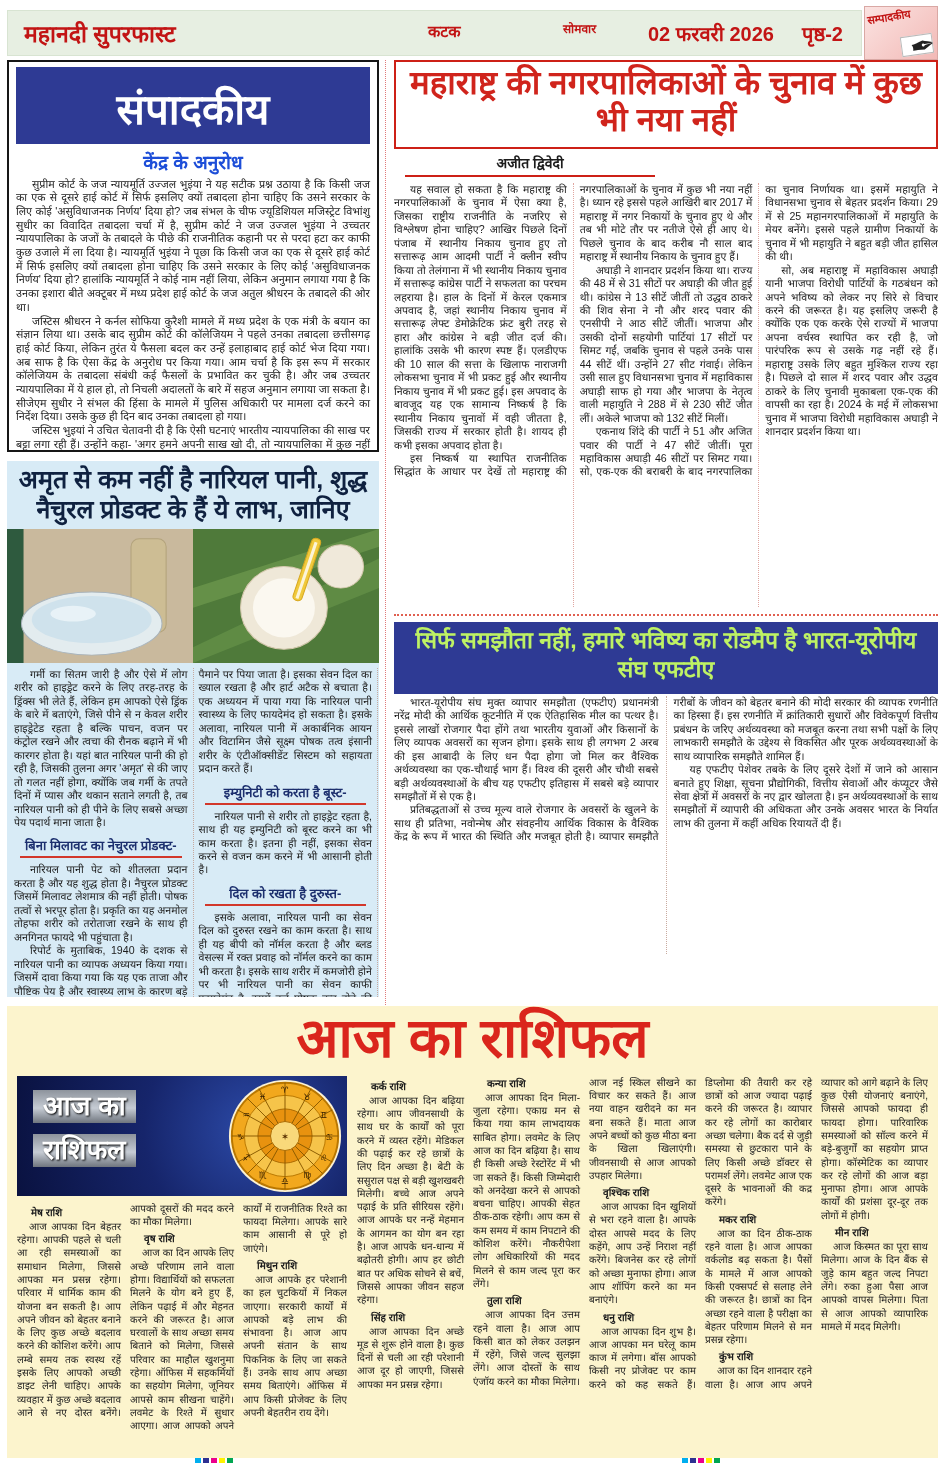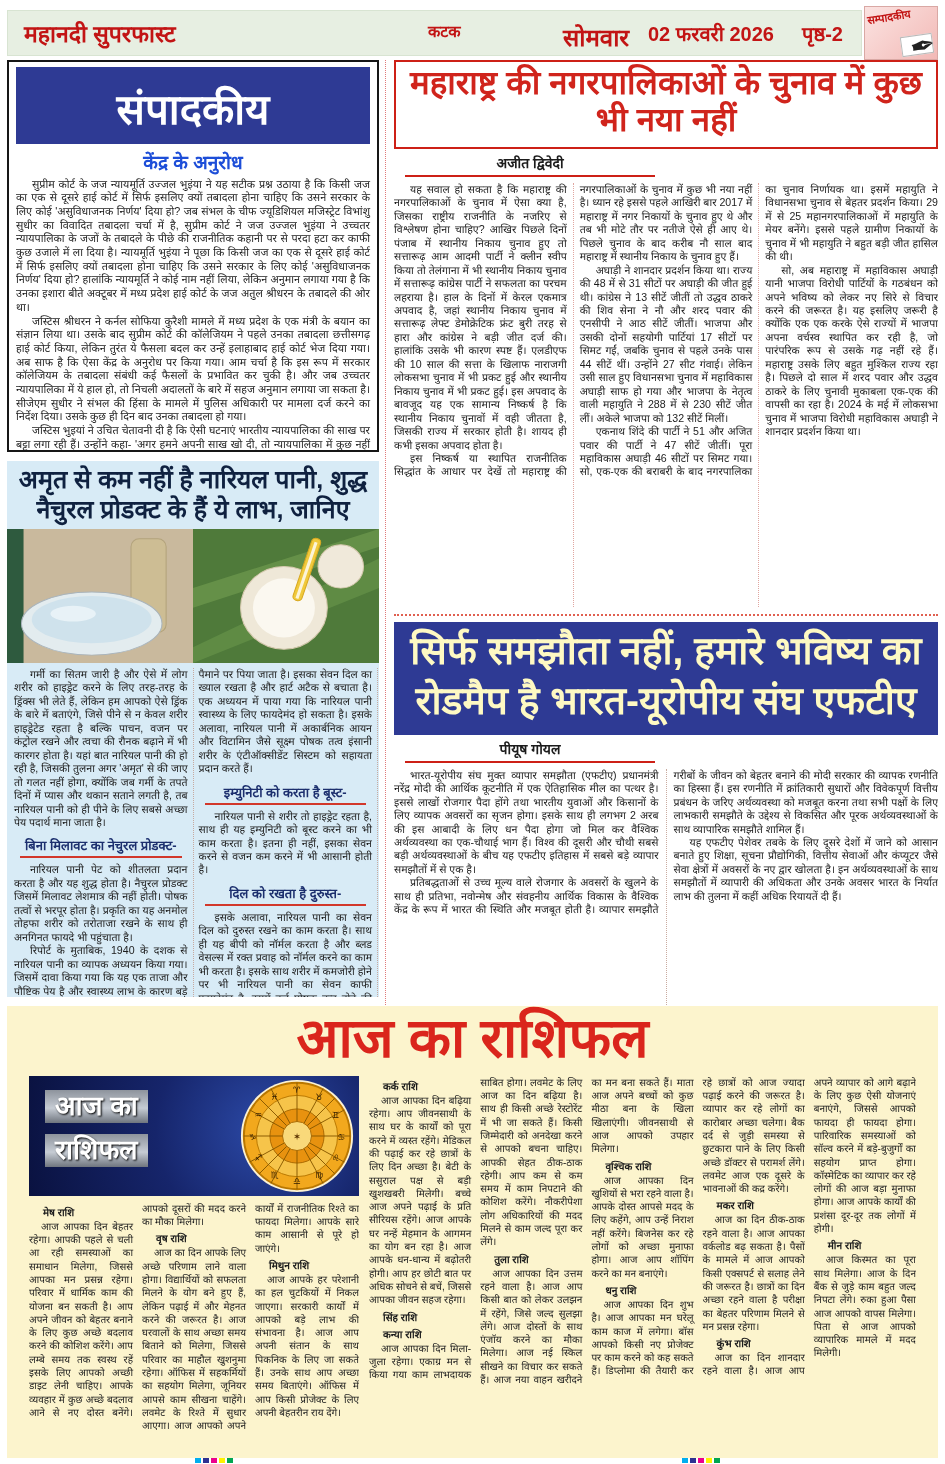--- a/index.html
+++ b/index.html
@@ -13,21 +13,21 @@
 
   
   .masthead{position:relative;height:50px;margin-bottom:4px;}
   .mastbar{
     position:absolute;left:0;top:4px;right:76px;height:44px;
     background:#e7efe2;border:1px solid #d8e4d2;
   }
   .mastbar span{position:absolute;top:9px;font-weight:bold;color:#c21414;}
   .m-paper{left:16px;font-size:23px;top:6px !important;}
   .m-city{left:420px;font-size:16px;}
-  .m-day{left:555px;font-size:24px;}
+  .m-day{left:555px;font-size:12px;}
   .m-date{left:640px;font-size:20px;}
   .m-page{right:18px;font-size:20px;}
   .mastlogo{
     position:absolute;right:0;top:0;width:72px;height:52px;
     background:linear-gradient(135deg,#fbe3e1,#f2b9b6);
     border:1px solid #d9a8a4;overflow:hidden;
   }
   .mastlogo .logotxt{
     position:absolute;left:2px;top:2px;font-size:11px;font-weight:bold;
     color:#c21414;transform:rotate(-9deg);
@@ -57,25 +57,25 @@
 
   
   .mhbox{border:2px solid #cd2016;padding:1px 5px;}
   .mhhead{color:#d0241c;font-weight:bold;font-size:33px;text-align:center;line-height:1.12;padding:2px 0 7px;}
   .byline{width:46%;text-align:center;font-weight:bold;font-size:14px;border-bottom:2px solid #cd2016;padding-bottom:3px;margin:4px 0 6px 2%;}
   .mhbody{column-count:3;column-gap:13px;column-rule:1px dotted #e0a6a0;height:424px;overflow:hidden;}
 
   .redsep{border-top:2px dotted #e06050;margin:7px 0 6px;}
 
   
-  .ftabanner{background:#2e3a94;color:#fef9c3;font-weight:bold;font-size:39px;line-height:1.28;text-align:center;padding:4px 14px 9px;}
+  .ftabanner{background:#2e3a94;color:#bef264;font-weight:bold;font-size:23px;line-height:1.28;text-align:center;padding:4px 14px 9px;}
   .ftabody{column-count:2;column-gap:15px;column-rule:1px dotted #c9aba0;height:258px;overflow:hidden;margin-top:2px;}
 
   
-  .horo{position:absolute;left:7px;right:7px;bottom:6px;top:1006px;background:#fcf4cd;padding:2px 22px 12px;box-sizing:border-box;overflow:hidden;}
+  .horo{position:absolute;left:7px;right:7px;bottom:6px;top:1006px;background:#fcf4cd;padding:2px 10px 12px;box-sizing:border-box;overflow:hidden;}
   .horotitle{color:#da251c;font-weight:bold;font-size:55px;text-align:center;line-height:1.05;margin:2px 0 8px;}
   .hororow{display:flex;gap:10px;height:368px;overflow:hidden;}
   .horoleft{width:330px;flex:none;display:flex;flex-direction:column;}
   .horoimg{height:120px;position:relative;background:radial-gradient(circle at 72% 45%,#2c4aa8 0%,#16256b 45%,#0a1240 100%);overflow:hidden;flex:none;}
   .hchip{position:absolute;left:16px;font-weight:bold;color:#fff;font-size:27px;line-height:1;padding:3px 10px;background:linear-gradient(180deg,#8d939c 0%,#c6ccd4 55%,#6f757e 100%);text-shadow:1px 1px 2px #000;}
   .hchip.l1{top:14px;}
   .hchip.l2{top:58px;}
   .wheel{position:absolute;right:4px;top:2px;width:116px;height:116px;}
   .horolefttext{flex:1;margin-top:6px;column-count:3;column-gap:9px;overflow:hidden;}
   .hororight{flex:1;column-count:5;column-gap:9px;overflow:hidden;min-width:0;}
@@ -168,21 +168,20 @@
           <p>अघाड़ी ने शानदार प्रदर्शन किया था। राज्य की 48 में से 31 सीटों पर अघाड़ी की जीत हुई थी। कांग्रेस ने 13 सीटें जीतीं तो उद्धव ठाकरे की शिव सेना ने नौ और शरद पवार की एनसीपी ने आठ सीटें जीतीं। भाजपा और उसकी दोनों सहयोगी पार्टियां 17 सीटों पर सिमट गईं, जबकि चुनाव से पहले उनके पास 44 सीटें थीं। उन्होंने 27 सीट गंवाई। लेकिन उसी साल हुए विधानसभा चुनाव में महाविकास अघाड़ी साफ हो गया और भाजपा के नेतृत्व वाली महायुति ने 288 में से 230 सीटें जीत लीं। अकेले भाजपा को 132 सीटें मिलीं।</p>
           <p>एकनाथ शिंदे की पार्टी ने 51 और अजित पवार की पार्टी ने 47 सीटें जीतीं। पूरा महाविकास अघाड़ी 46 सीटों पर सिमट गया। सो, एक-एक की बराबरी के बाद नगरपालिका का चुनाव निर्णायक था। इसमें महायुति ने विधानसभा चुनाव से बेहतर प्रदर्शन किया। 29 में से 25 महानगरपालिकाओं में महायुति के मेयर बनेंगे। इससे पहले ग्रामीण निकायों के चुनाव में भी महायुति ने बहुत बड़ी जीत हासिल की थी।</p>
           <p>सो, अब महाराष्ट्र में महाविकास अघाड़ी यानी भाजपा विरोधी पार्टियों के गठबंधन को अपने भविष्य को लेकर नए सिरे से विचार करने की जरूरत है। यह इसलिए जरूरी है क्योंकि एक एक करके ऐसे राज्यों में भाजपा अपना वर्चस्व स्थापित कर रही है, जो पारंपरिक रूप से उसके गढ़ नहीं रहे हैं। महाराष्ट्र उसके लिए बहुत मुश्किल राज्य रहा है। पिछले दो साल में शरद पवार और उद्धव ठाकरे के लिए चुनावी मुकाबला एक-एक की वापसी का रहा है। 2024 के मई में लोकसभा चुनाव में भाजपा विरोधी महाविकास अघाड़ी ने शानदार प्रदर्शन किया था।</p>
         </div>
       </div>
 
       <div class="redsep"></div>
 
       <div>
         <div class="ftabanner">सिर्फ समझौता नहीं, हमारे भविष्य का रोडमैप है भारत-यूरोपीय संघ एफटीए</div>
-        <div class="byline">पीयूष गोयल</div>
         <div class="ftabody bodytext">
           <p>भारत-यूरोपीय संघ मुक्त व्यापार समझौता (एफटीए) प्रधानमंत्री नरेंद्र मोदी की आर्थिक कूटनीति में एक ऐतिहासिक मील का पत्थर है। इससे लाखों रोजगार पैदा होंगे तथा भारतीय युवाओं और किसानों के लिए व्यापक अवसरों का सृजन होगा। इसके साथ ही लगभग 2 अरब की इस आबादी के लिए धन पैदा होगा जो मिल कर वैश्विक अर्थव्यवस्था का एक-चौथाई भाग हैं। विश्व की दूसरी और चौथी सबसे बड़ी अर्थव्यवस्थाओं के बीच यह एफटीए इतिहास में सबसे बड़े व्यापार समझौतों में से एक है।</p>
           <p>प्रतिबद्धताओं से उच्च मूल्य वाले रोजगार के अवसरों के खुलने के साथ ही प्रतिभा, नवोन्मेष और संवहनीय आर्थिक विकास के वैश्विक केंद्र के रूप में भारत की स्थिति और मजबूत होती है। व्यापार समझौते गरीबों के जीवन को बेहतर बनाने की मोदी सरकार की व्यापक रणनीति का हिस्सा हैं। इस रणनीति में क्रांतिकारी सुधारों और विवेकपूर्ण वित्तीय प्रबंधन के जरिए अर्थव्यवस्था को मजबूत करना तथा सभी पक्षों के लिए लाभकारी समझौते के उद्देश्य से विकसित और पूरक अर्थव्यवस्थाओं के साथ व्यापारिक समझौते शामिल हैं।</p>
           <p>यह एफटीए पेशेवर तबके के लिए दूसरे देशों में जाने को आसान बनाते हुए शिक्षा, सूचना प्रौद्योगिकी, वित्तीय सेवाओं और कंप्यूटर जैसे सेवा क्षेत्रों में अवसरों के नए द्वार खोलता है। इन अर्थव्यवस्थाओं के साथ समझौतों में व्यापारी की अधिकता और उनके अवसर भारत के निर्यात लाभ की तुलना में कहीं अधिक रियायतें दी हैं।</p>
         </div>
       </div>
     </div>
   </div>
 
   <div class="horo">
@@ -233,20 +232,21 @@
           <p class="etext">आज का दिन आपके लिए अच्छे परिणाम लाने वाला होगा। विद्यार्थियों को सफलता मिलने के योग बने हुए हैं, लेकिन पढ़ाई में और मेहनत करने की जरूरत है। आज घरवालों के साथ अच्छा समय बिताने को मिलेगा, जिससे परिवार का माहौल खुशनुमा रहेगा। ऑफिस में सहकर्मियों का सहयोग मिलेगा, जूनियर आपसे काम सीखना चाहेंगे। लवमेट के रिश्ते में सुधार आएगा। आज आपको अपने कार्यों में राजनीतिक रिश्ते का फायदा मिलेगा। आपके सारे काम आसानी से पूरे हो जाएंगे।</p>
           <span class="sign">मिथुन राशि</span>
           <p class="etext">आज आपके हर परेशानी का हल चुटकियों में निकल जाएगा। सरकारी कार्यों में आपको बड़े लाभ की संभावना है। आज आप अपनी संतान के साथ पिकनिक के लिए जा सकते हैं। उनके साथ आप अच्छा समय बिताएंगे। ऑफिस में आप किसी प्रोजेक्ट के लिए अपनी बेहतरीन राय देंगे।</p>
         </div>
       </div>
 
       <div class="hororight">
         <span class="sign">कर्क राशि</span>
         <p class="etext">आज आपका दिन बढ़िया रहेगा। आप जीवनसाथी के साथ घर के कार्यों को पूरा करने में व्यस्त रहेंगे। मेडिकल की पढ़ाई कर रहे छात्रों के लिए दिन अच्छा है। बेटी के ससुराल पक्ष से बड़ी खुशखबरी मिलेगी। बच्चे आज अपने पढ़ाई के प्रति सीरियस रहेंगे। आज आपके घर नन्हें मेहमान के आगमन का योग बन रहा है। आज आपके धन-धान्य में बढ़ोतरी होगी। आप हर छोटी बात पर अधिक सोचने से बचें, जिससे आपका जीवन सहज रहेगा।</p>
         <span class="sign">सिंह राशि</span>
+        <p class="etext">आज आपका दिन अच्छे मूड से शुरू होने वाला है। कुछ दिनों से चली आ रही परेशानी आज दूर हो जाएगी, जिससे आपका मन प्रसन्न रहेगा।</p>
         <span class="sign">कन्या राशि</span>
         <p class="etext">आज आपका दिन मिला-जुला रहेगा। एकाग्र मन से किया गया काम लाभदायक साबित होगा। लवमेट के लिए आज का दिन बढ़िया है। साथ ही किसी अच्छे रेस्टोरेंट में भी जा सकते हैं। किसी जिम्मेदारी को अनदेखा करने से आपको बचना चाहिए। आपकी सेहत ठीक-ठाक रहेगी। आप कम से कम समय में काम निपटाने की कोशिश करेंगे। नौकरीपेशा लोग अधिकारियों की मदद मिलने से काम जल्द पूरा कर लेंगे।</p>
         <span class="sign">तुला राशि</span>
         <p class="etext">आज आपका दिन उत्तम रहने वाला है। आज आप किसी बात को लेकर उलझन में रहेंगे, जिसे जल्द सुलझा लेंगे। आज दोस्तों के साथ एंजॉय करने का मौका मिलेगा। आज नई स्किल सीखने का विचार कर सकते हैं। आज नया वाहन खरीदने का मन बना सकते हैं। माता आज अपने बच्चों को कुछ मीठा बना के खिला खिलाएंगी। जीवनसाथी से आज आपको उपहार मिलेगा।</p>
         <span class="sign">वृश्चिक राशि</span>
         <p class="etext">आज आपका दिन खुशियों से भरा रहने वाला है। आपके दोस्त आपसे मदद के लिए कहेंगे, आप उन्हें निराश नहीं करेंगे। बिजनेस कर रहे लोगों को अच्छा मुनाफा होगा। आज आप शॉपिंग करने का मन बनाएंगे।</p>
         <span class="sign">धनु राशि</span>
         <p class="etext">आज आपका दिन शुभ है। आज आपका मन घरेलू काम काज में लगेगा। बॉस आपको किसी नए प्रोजेक्ट पर काम करने को कह सकते हैं। डिप्लोमा की तैयारी कर रहे छात्रों को आज ज्यादा पढ़ाई करने की जरूरत है। व्यापार कर रहे लोगों का कारोबार अच्छा चलेगा। बैक दर्द से जुड़ी समस्या से छुटकारा पाने के लिए किसी अच्छे डॉक्टर से परामर्श लेंगे। लवमेट आज एक दूसरे के भावनाओं की कद्र करेंगे।</p>
         <span class="sign">मकर राशि</span>
         <p class="etext">आज का दिन ठीक-ठाक रहने वाला है। आज आपका वर्कलोड बढ़ सकता है। पैसों के मामले में आज आपको किसी एक्सपर्ट से सलाह लेने की जरूरत है। छात्रों का दिन अच्छा रहने वाला है परीक्षा का बेहतर परिणाम मिलने से मन प्रसन्न रहेगा।</p>

